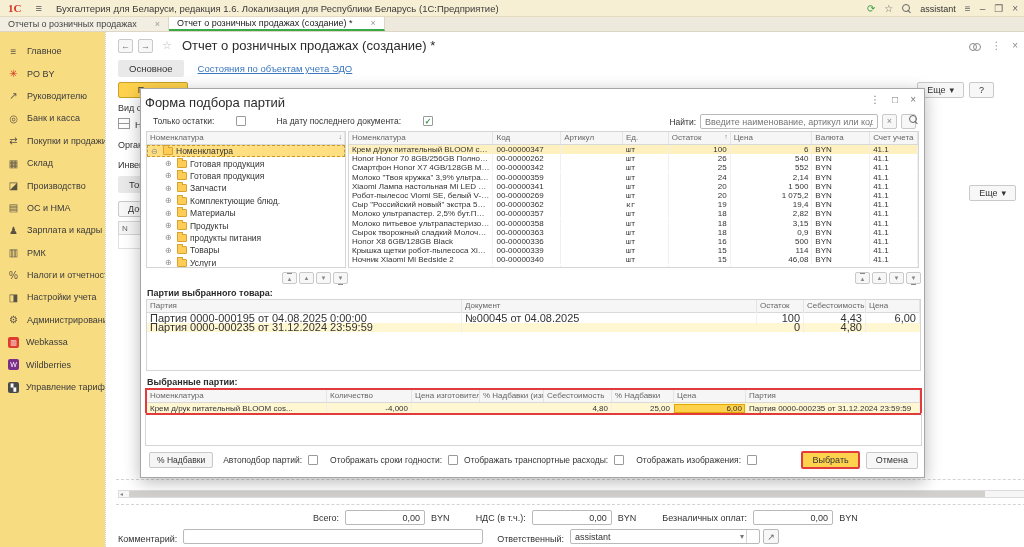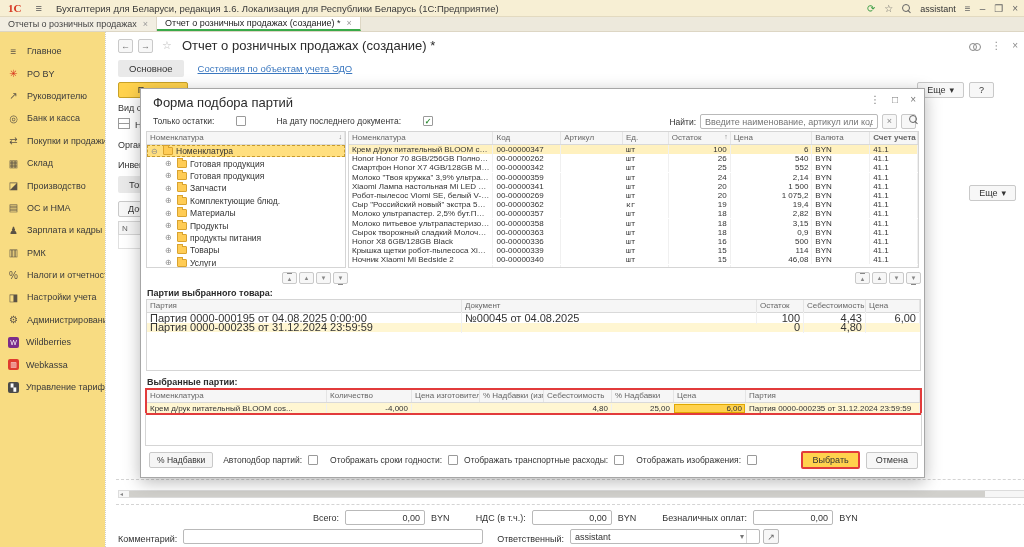--- a/index.html
+++ b/index.html
@@ -14,21 +14,21 @@
   .tb-right { position:absolute; right:2px; top:0; height:17px; display:flex; align-items:center; gap:9px; padding-right:4px; }
   .tb-ico { font-size:10px; color:#666; position:relative; }
   .tb-ico.green { color:#3C9E46; }
   .mag { width:9px; height:9px; position:relative; }
   .mag::before { content:""; position:absolute; width:6px; height:6px; border:1.2px solid #666; border-radius:50%; left:0; top:0; }
   .mag::after { content:""; position:absolute; width:4px; height:1.2px; background:#666; transform:rotate(45deg); left:5px; top:7px; }
   .username { font-size:9px; color:#333; }
 
   
   .tabbar { position:absolute; left:0; top:17px; width:1024px; height:15px; background:#EDE9DC; border-bottom:1px solid #DDD6C4; display:flex; }
-  .tab { display:flex; align-items:center; gap:6px; padding:0 8px; font-size:9px; color:#444; border-right:1px solid #DDD6C4; background:#F2EEE2;justify-content:center; }
+  .tab { display:flex; align-items:center; gap:18px; padding:0 8px; font-size:9px; color:#444; border-right:1px solid #DDD6C4; background:#F2EEE2;justify-content:center; }
   .tab.active { background:#fff; border-bottom:2px solid #39A949; color:#222; }
   .tabclose { color:#999; font-size:9px; }
 
   
   .sidebar { position:absolute; left:0; top:32px; width:105px; height:515px; background:#F8DC82; padding-top:8px; }
   .sb-item { display:flex; align-items:center; height:22.4px; padding-left:7px; gap:7px; cursor:default; }
   .sb-ico { width:13px; text-align:center; font-size:10px; color:#5a5245; flex:0 0 13px; }
   .sb-ico.red { color:#D6341F; }
   .sb-box { width:11px; height:11px; border-radius:2px; color:#fff; font-size:7px; line-height:11px; text-align:center; flex:0 0 11px; margin-left:1px; }
   .sb-box.webkassa { background:#E03B2F; }
@@ -72,21 +72,21 @@
   .inp { border:1px solid #B9B9B9; border-radius:2px; height:15px; font-size:9px; font-family:"Liberation Sans",sans-serif; color:#333; padding:0 4px; background:#fff; }
   .inp.num { text-align:right; width:80px; }
   .commentrow { position:absolute; left:12px; top:497px; display:flex; align-items:flex-end; font-size:9px; }
   .resp-wrap { position:relative; display:inline-block; }
   .resp-dd { position:absolute; right:16px; top:3px; color:#777; font-size:8px; }
   .resp-sep { position:absolute; right:13px; top:1px; height:13px; border-left:1px solid #D5D5D5; }
   .openbtn { width:16px; height:15px; border:1px solid #B9B9B9; border-radius:2px; background:#F7F7F7; color:#666; font-size:9px; text-align:center; line-height:14px; margin-left:3px; }
 
   
   .dialog { position:absolute; left:140px; top:88px; width:785px; height:390px; background:#fff; border:1px solid #A6A6A6; box-shadow:0 4px 16px rgba(0,0,0,.28); z-index:10; }
-  .dlg-title { position:absolute; left:12px; top:6px; font-size:13px; color:#2b2b2b; }
+  .dlg-title { position:absolute; left:4px; top:6px; font-size:13px; color:#2b2b2b; }
   .dlg-btns { position:absolute; right:8px; top:5px; display:flex; gap:12px; color:#777; font-size:10px; }
   .dlg-filters { position:absolute; left:12px; top:27px; display:flex; align-items:center; gap:22px; font-size:8.5px; color:#333; }
   .cb { width:10px; height:10px; border:1px solid #9a9a9a; border-radius:1px; background:#fff; font-size:8px; line-height:9px; text-align:center; color:#2E8B34; font-weight:bold; }
   .dlg-search { position:absolute; right:8px; top:25px; display:flex; align-items:center; gap:4px; font-size:8.5px; }
   .search-inp { width:178px; height:15px; }
   .sbtn { width:15px; height:15px; border:1px solid #C9C9C9; background:#F7F7F7; border-radius:2px; color:#888; font-size:9px; text-align:center; line-height:13px; }
 
   
   .panel { position:absolute; top:42px; height:137px; border:1px solid #D5D5D5; background:#fff; overflow:hidden; }
   .tree-panel { left:5px; width:200px; }
@@ -103,21 +103,21 @@
   .tree-item.child { padding-left:18px; }
   .tree-item.root-sel { background:#FFDF7F; outline:1px dashed #C89B2C; outline-offset:-1px; }
   .twisty { color:#8a8a8a; font-size:8px; width:9px; }
   .folder { width:10px; height:8px; background:#FFCC55; border:1px solid #D9A32F; border-radius:1px; position:relative; flex:0 0 10px; }
   .folder::before { content:""; position:absolute; left:-1px; top:-3px; width:4px; height:2px; background:#FFCC55; border:1px solid #D9A32F; border-bottom:none; }
 
   .t-products .trow { height:9.2px; font-size:8px; }
   .t-products .c0{width:145px;} .t-products .c1{width:68px;} .t-products .c2{width:62px;}
   .t-products .c3{width:46px;font-family:Liberation Mono, monospace;} .t-products .c4{width:62px; text-align:right;}
   .t-products .c5{width:82px; text-align:right;} .t-products .c6{width:58px;} .t-products .c7{width:48px;}
-  .ph0{width:145px;} .ph1{width:68px;} .ph2{width:62px;} .ph3{width:46px;} .ph4{width:62px;} .ph5{width:82px;} .ph6{width:58px;} .ph7{width:48px;font-weight:bold;}
+  .ph0{width:145px;} .ph1{width:68px;} .ph2{width:62px;} .ph3{width:46px;} .ph4{width:62px;} .ph5{width:82px;} .ph6{width:58px;} .ph7{width:48px;}
 
   .navgrp { position:absolute; top:183px; display:flex; gap:2px; }
   .navgrp.left { left:141px; } .navgrp.right { left:714px; }
   .navbtn { width:15px; height:12px; border:1px solid #C9C9C9; background:#F7F7F7; border-radius:2px; color:#888; font-size:6px; text-align:center; line-height:11px; }
   .navbtn .bar-t { display:inline-block; border-top:1px solid #888; }
   .navbtn .bar-b { display:inline-block; border-bottom:1px solid #888; }
 
   .sec-label { position:absolute; left:6px; font-size:9px; font-weight:bold; color:#2b2b2b; }
   .batches-wrap { position:absolute; left:5px; top:210px; width:775px; height:72px; border:1px solid #D5D5D5; overflow:hidden; }
   .t-batches .trow { height:9.5px; font-size:11px; }
@@ -221,26 +221,26 @@
     </div>
   <div class="sb-item">
       <span class="sb-ico">◨</span>
       <span class="sb-label">Настройки учета</span>
     </div>
   <div class="sb-item">
       <span class="sb-ico">⚙</span>
       <span class="sb-label">Администрирование</span>
     </div>
   <div class="sb-item">
+      <span class="sb-box webkassa">▥</span>
+      <span class="sb-label">Webkassa</span>
+    </div>
+  <div class="sb-item">
       <span class="sb-box wb">W</span>
       <span class="sb-label">Wildberries</span>
-    </div>
-  <div class="sb-item">
-      <span class="sb-box webkassa">▥</span>
-      <span class="sb-label">Webkassa</span>
     </div>
   <div class="sb-item">
       <span class="sb-box tariff">▚</span>
       <span class="sb-label">Управление тарифом</span>
     </div>
 </div>
 
 <div class="doc">
   <div class="doc-head">
     <span class="navbtn2">←</span>

